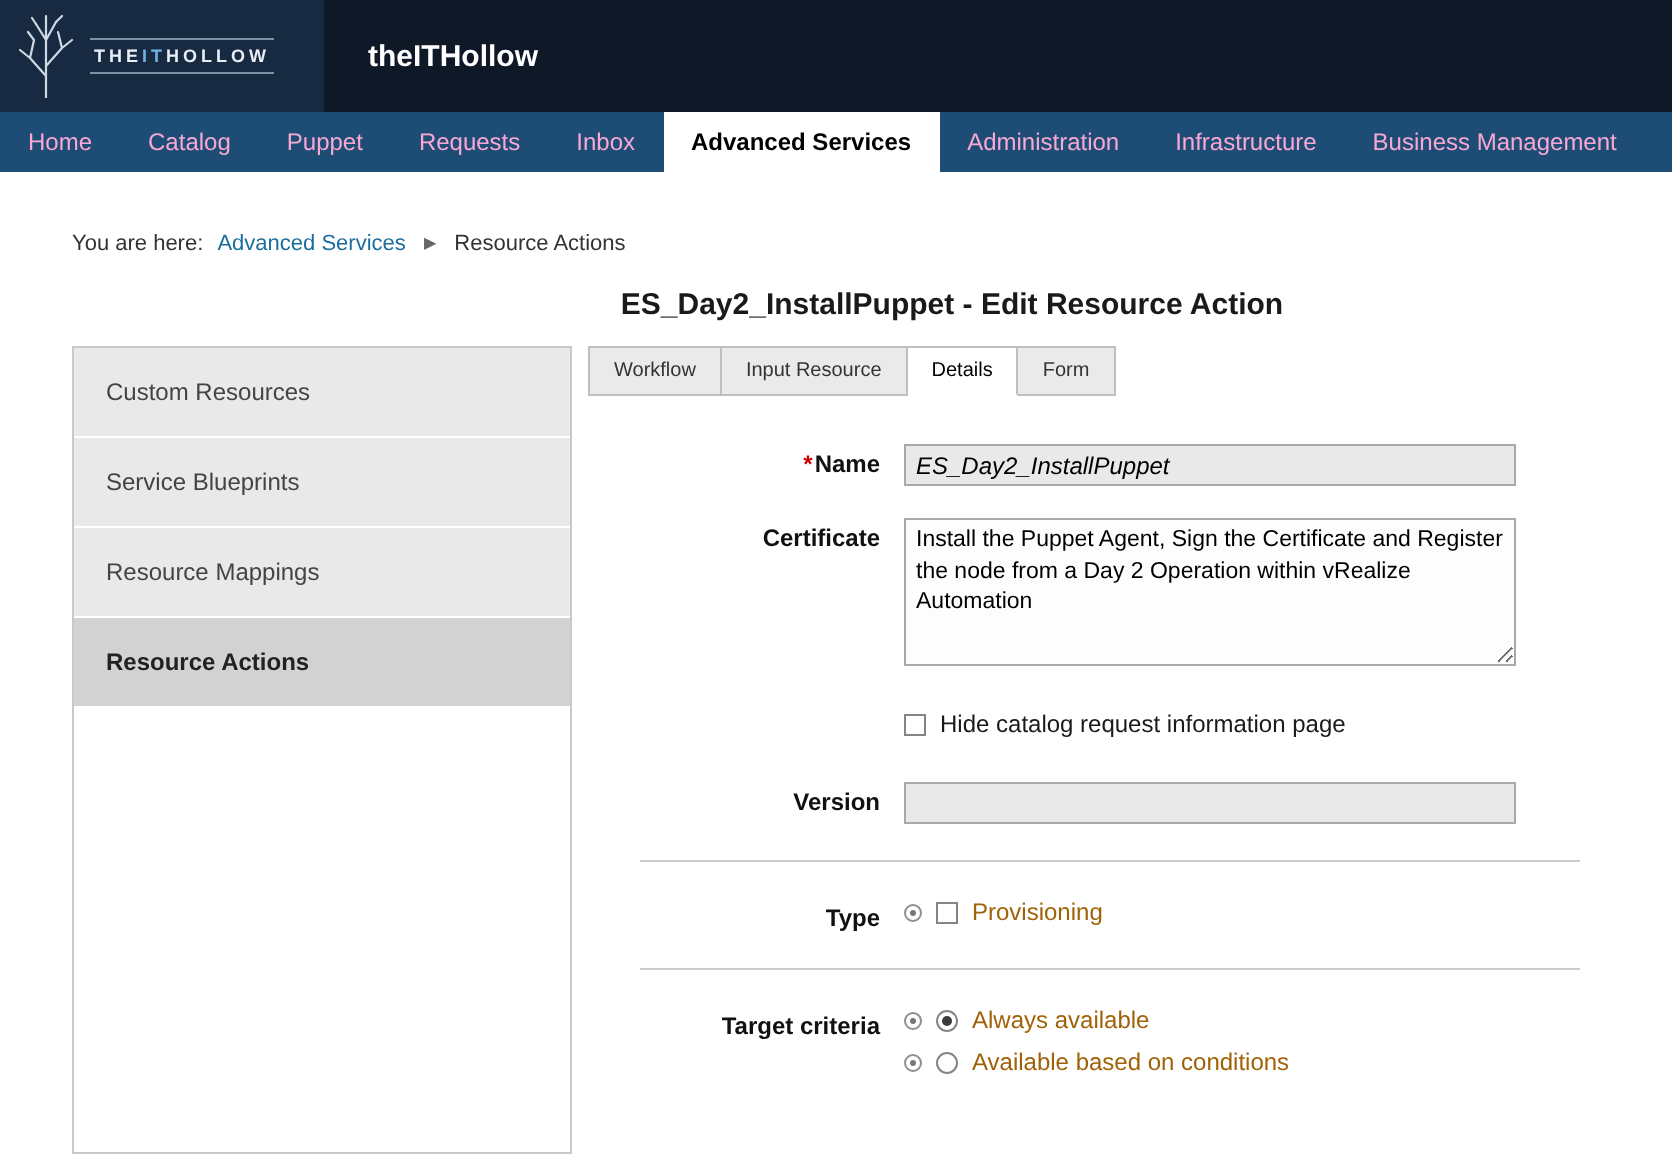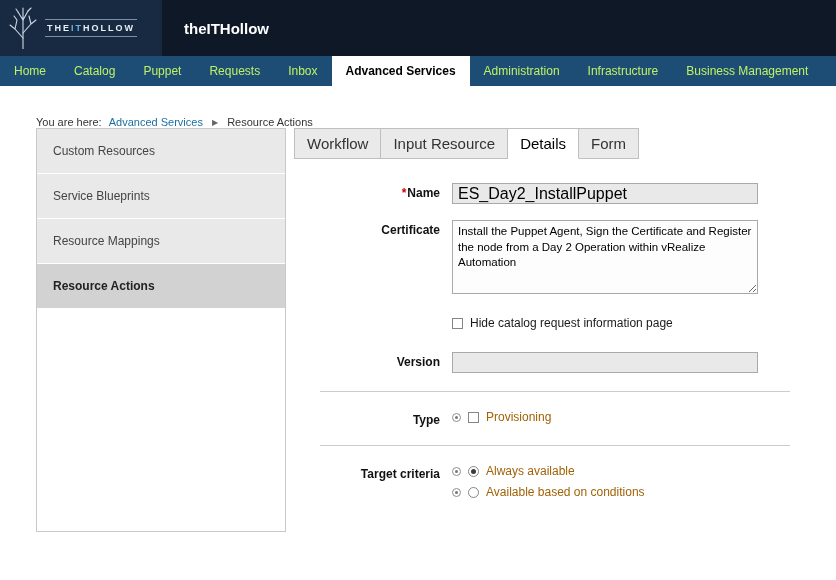--- a/index.html
+++ b/index.html
@@ -14,52 +14,52 @@
   
   .top-header { height:56px; background:#0e1826; display:flex; align-items:stretch; }
   .logo-block { width:162px; background:#182a41; display:flex; align-items:center; padding-left:6px; gap:5px; flex-shrink:0; cursor:pointer; }
   .logo-tree svg { display:block; }
   .logo-text { color:#e8eef5; font-size:9px; letter-spacing:2px; border-top:1px solid #7d8fa5; border-bottom:1px solid #7d8fa5; padding:3px 2px; white-space:nowrap; font-weight:bold; }
   .logo-text .lt-blue { color:#6fb3e0; }
   .brand { color:#ffffff; font-size:15px; font-weight:bold; display:flex; align-items:center; padding-left:22px; }
 
   
   .nav-bar { height:30px; background:#1d4d75; display:flex; }
-  .nav-item { color:#bef264; font-size:12px; display:flex; align-items:center; padding:0 14px; cursor:pointer; white-space:nowrap; }
+  .nav-item { color:#f9a8d4; font-size:12px; display:flex; align-items:center; padding:0 14px; cursor:pointer; white-space:nowrap; }
   .nav-item.active { background:#ffffff; color:#000; font-weight:bold; }
 
   
   .body-area { padding-left:36px; }
   .breadcrumb { margin-top:30px; font-size:11px; color:#333; }
   .breadcrumb .bc-link { color:#1a6e9e; text-decoration:none; cursor:pointer; margin-left:4px; }
   .breadcrumb .bc-arrow { color:#666; font-size:8px; margin:0 6px; vertical-align:1px; }
 
   .page-title { font-size:15px; font-weight:bold; color:#1a1a1a; margin:16px 170px 12px 250px; text-align:center; white-space:nowrap; }
 
   .columns { display:flex; align-items:flex-start; }
 
   
   .sidebar { width:250px; flex-shrink:0; border:1px solid #c9c9c9; background:#fff; min-height:404px; }
   .sidebar-item { background:#e9e9e9; border-bottom:1px solid #fff; padding:15px 16px; font-size:12px; color:#444; cursor:pointer; }
   .sidebar-item.active { background:#d2d2d2; color:#222; font-weight:bold; }
 
   
   .main-col { flex:1; padding-left:8px; }
   .tabs { display:flex; }
-  .tab { font-size:15px; color:#333; background:#eaeaea; border:1px solid #bfbfbf; border-left:none; padding:6px 12px; cursor:pointer; }
+  .tab { font-size:10px; color:#333; background:#eaeaea; border:1px solid #bfbfbf; border-left:none; padding:6px 12px; cursor:pointer; }
   .tab:first-child { border-left:1px solid #bfbfbf; }
   .tab.active { background:#fff; color:#000; border-bottom-color:#fff; }
 
   .form { margin-top:24px; font-size:12px; }
   .form-row { display:flex; margin-bottom:16px; }
   .form-label { width:158px; flex-shrink:0; text-align:right; padding-right:12px; font-weight:bold; color:#111; padding-top:3px; }
   .form-label .req { color:#cc0000; margin-right:1px; }
   .form-control { flex:1; }
 
-  .text-input { width:306px; height:21px; border:1px solid #a9a9a9; background:#e9e9e9; font-family:"Liberation Sans", sans-serif; font-size:16px; padding:2px 5px; color:#000; }
+  .text-input { width:306px; height:21px; border:1px solid #a9a9a9; background:#e9e9e9; font-family:"Liberation Sans", sans-serif; font-size:12px; padding:2px 5px; color:#000;font-style:italic; }
   textarea.desc { width:306px; height:74px; border:1px solid #a9a9a9; background:#fdfdfd; font-family:"Liberation Sans", sans-serif; font-size:11.5px; line-height:1.35; padding:3px 5px; color:#000; resize:vertical; }
 
   .checkbox-row { display:flex; align-items:center; gap:7px; margin-top:3px; }
   .checkbox { width:11px; height:11px; border:1px solid #858585; background:#fff; display:inline-block; flex-shrink:0; cursor:pointer; }
   .checkbox.disabled { border-color:#bdbdbd; background:#f0f0f0; }
 
   .divider { height:1px; background:#cccccc; margin:18px 0 18px 26px; width:470px; }
 
   .opt-row { display:flex; align-items:center; gap:7px; margin-bottom:7px; }
   .opt-label { color:#a16207; }
@@ -106,20 +106,21 @@
 
 <div class="body-area">
 
   <div class="breadcrumb">
     <span>You are here:</span>
     <a class="bc-link">Advanced Services</a>
     <span class="bc-arrow">▶</span>
     <span>Resource Actions</span>
   </div>
 
+  <div class="page-title">ES_Day2_InstallPuppet - Edit Resource Action</div>
 
   <div class="columns">
 
     <div class="sidebar">
       <div class="sidebar-item">Custom Resources</div>
       <div class="sidebar-item">Service Blueprints</div>
       <div class="sidebar-item">Resource Mappings</div>
       <div class="sidebar-item active">Resource Actions</div>
     </div>
 

